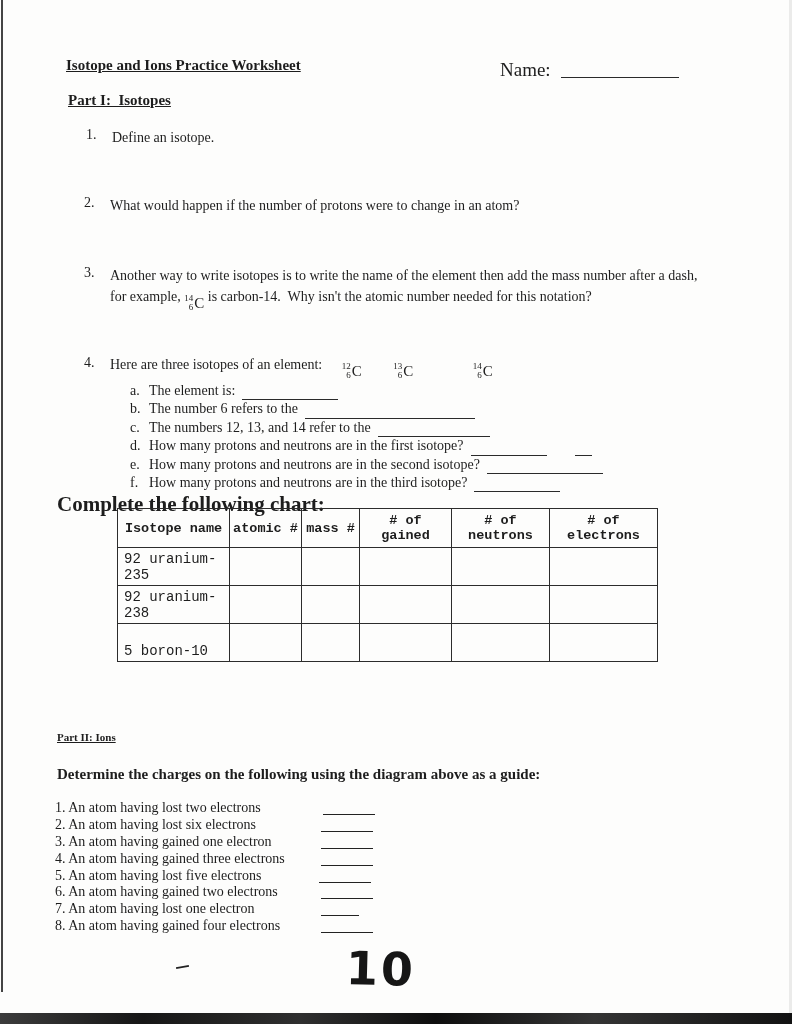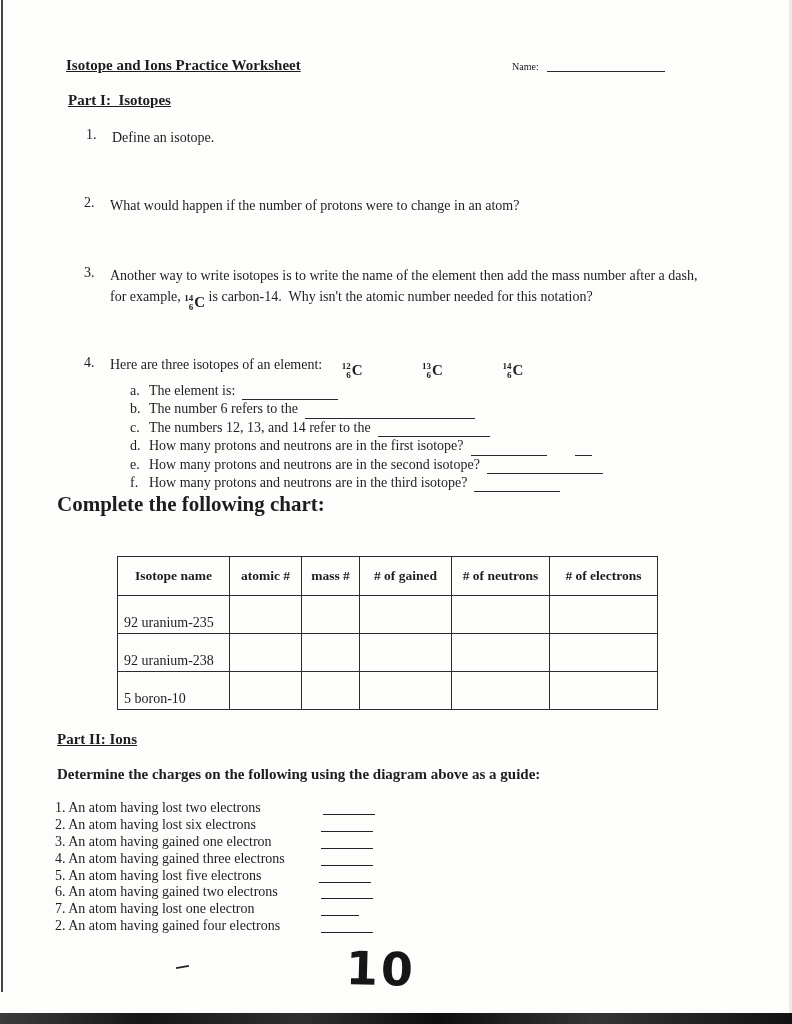--- a/index.html
+++ b/index.html
@@ -17,21 +17,21 @@
 
   
   .qrow { display:flex; }
   .qnum { width:26px; flex:none; }
   .qtext { flex:1; line-height:21px; }
 
   
   .blank { display:inline-block; border-bottom:1px solid #2a2a2a; height:13px; vertical-align:-2px; }
 
   
-  .isotope { display:inline-flex; align-items:center;font-weight:bold; }
+  .isotope { display:inline-flex; align-items:flex-end; }
   .iso-stack { display:inline-flex; flex-direction:column; align-items:flex-end; font-size:9px; line-height:8.5px; margin-right:1px; vertical-align:-3px; }
   .iso-sym { font-size:15px; line-height:15px; }
 
   
   .subparts { margin-left:46px; margin-top:3px; }
   .sub-row { display:flex; align-items:flex-end; line-height:18.4px; height:18.4px; }
   .sub-letter { width:19px; flex:none; }
 
   
   .chart-table { border-collapse:collapse; table-layout:fixed; width:540px; background:transparent; }
@@ -59,21 +59,21 @@
     left:0; bottom:0; width:100%; height:11px;
     background:linear-gradient(90deg,#3c3c3c 0%,#161616 18%,#2f2f2f 38%,#0e0e0e 55%,#343434 75%,#121212 100%);
   }
 </style>
 </head>
 <body>
 
 <div class="page">
 
   <div class="abs b u" style="left:66px; top:57px; font-size:15px;">Isotope and Ions Practice Worksheet</div>
-  <div class="abs" style="left:500px; top:59px; font-size:10px;margin-left:12px;">
+  <div class="abs" style="left:500px; top:59px; font-size:19px;">
     <span>Name:</span>
     <span class="blank" style="width:118px; margin-left:6px;"></span>
   </div>
 
   <div class="abs b u pre" style="left:68px; top:92px; font-size:15px;">Part I:  Isotopes</div>
 
   <div class="abs qrow" style="left:86px; top:127px; width:650px;">
     <span class="qnum">1.</span>
     <span class="qtext">Define an isotope.</span>
   </div>
@@ -102,21 +102,21 @@
       <span class="qnum">4.</span>
       <span style="line-height:19px;">
         <span>Here are three isotopes of an element:</span>
         <span class="isotope" style="margin-left:16px;">
             <span class="iso-stack">
               <span>12</span>
               <span>6</span>
             </span>
             <span class="iso-sym">C</span>
           </span>
-        <span class="isotope" style="margin-left:56px;">
+        <span class="isotope" style="margin-left:28px;">
             <span class="iso-stack">
               <span>13</span>
               <span>6</span>
             </span>
             <span class="iso-sym">C</span>
           </span>
         <span class="isotope" style="margin-left:56px;">
             <span class="iso-stack">
               <span>14</span>
               <span>6</span>
@@ -155,21 +155,21 @@
       <div class="sub-row">
         <span class="sub-letter">f.</span>
         <span>How many protons and neutrons are in the third isotope?</span>
         <span class="blank" style="width:86px; margin-left:7px;"></span>
       </div>
     </div>
   </div>
 
   <div class="abs b" style="left:57px; top:492px; font-size:21px;">Complete the following chart:</div>
 
-  <table class="chart-table abs" style="left:117px; top:556px;">
+  <table class="chart-table abs" style="left:117px; top:508px;font-family:Liberation Mono, monospace;">
     <colgroup>
       <col style="width:112px">
         <col style="width:72px">
         <col style="width:58px">
       <col style="width:92px">
         <col style="width:98px">
         <col style="width:108px">
     </colgroup>
     <thead>
       <tr>
@@ -202,21 +202,21 @@
         <td>5 boron-10</td>
         <td></td>
         <td></td>
         <td></td>
         <td></td>
         <td></td>
       </tr>
     </tbody>
   </table>
 
-  <div class="abs b u" style="left:57px; top:731px; font-size:15px;">Part II: Ions</div>
+  <div class="abs b u" style="left:57px; top:731px; font-size:11px;">Part II: Ions</div>
 
   <div class="abs b" style="left:57px; top:766px; font-size:15px;">Determine the charges on the following using the diagram above as a guide:</div>
 
   <div class="abs" style="left:55px; top:800px;">
     <div class="ion-row">
       <span class="ion-text">1. An atom having lost two electrons</span>
       <span class="ion-blank" style="margin-left:2px;"></span>
     </div>
     <div class="ion-row">
       <span class="ion-text">2. An atom having lost six electrons</span>
@@ -236,21 +236,21 @@
     </div>
     <div class="ion-row">
       <span class="ion-text">6. An atom having gained two electrons</span>
       <span class="ion-blank"></span>
     </div>
     <div class="ion-row">
       <span class="ion-text">7. An atom having lost one electron</span>
       <span class="ion-blank" style="width:38px;"></span>
     </div>
     <div class="ion-row">
-      <span class="ion-text">2. An atom having gained four electrons</span>
+      <span class="ion-text">8. An atom having gained four electrons</span>
       <span class="ion-blank"></span>
     </div>
   </div>
 
   <div class="abs hand-dash" style="left:176px; top:966px;"></div>
   <div class="abs" style="left:346px; top:942px;">
     <span class="handwritten">10</span>
   </div>
 
   <div class="abs edge-left"></div>

